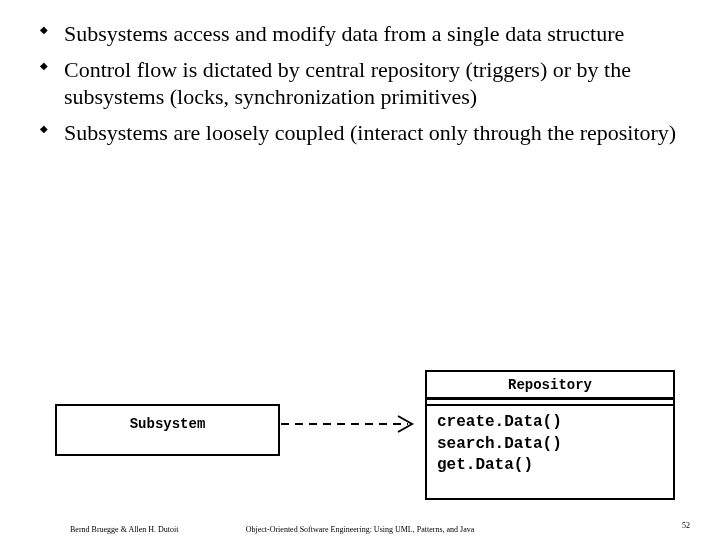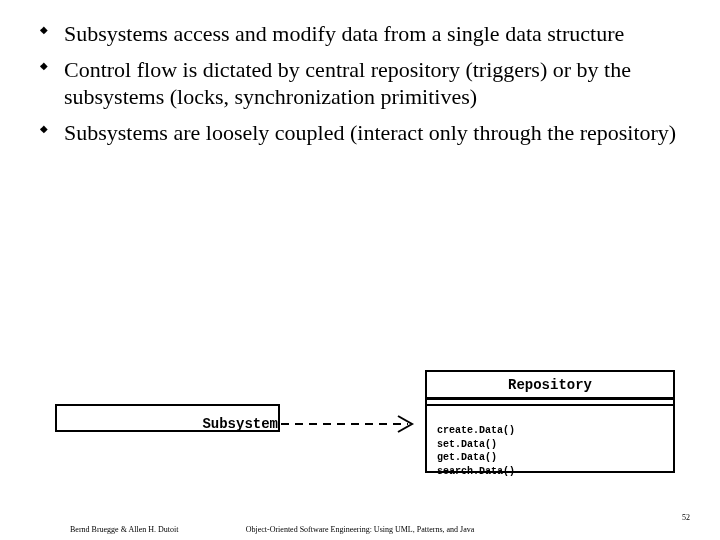--- a/index.html
+++ b/index.html
@@ -52,68 +52,67 @@
     border: 2px solid #000;
     background: #fff;
     font-family: "Courier New", Courier, monospace;
     font-weight: bold;
     font-size: 14px;
   }
   .subsystem-box {
     left: 55px;
     top: 54px;
     width: 225px;
-    height: 28px;
-    text-align: right;
+    height: 52px;
+    text-align: center;
     line-height: 36px;
   }
   .repo-outer {
     left: 425px;
     top: 20px;
     width: 250px;
-    height: 103px;
+    height: 130px;
   }
   .repo-header {
     border-bottom: 3px solid #000;
     text-align: center;
     padding: 5px 0 4px 0;
     font-family: "Courier New", Courier, monospace;
     font-weight: bold;
     font-size: 14px;
   }
   .repo-gap {
     border-bottom: 2px solid #000;
     height: 6px;
   }
   .repo-methods {
     padding: 6px 10px 6px 10px;
     font-family: "Courier New", Courier, monospace;
     font-weight: bold;
-    font-size: 10px;
+    font-size: 16px;
     line-height: 1.35;
-    margin-top: 12px;
   }
   svg.connector {
     position: absolute;
     left: 280px;
     top: 62px;
     width: 145px;
     height: 24px;
   }
   .footer {
     position: absolute;
     bottom: 6px;
     left: 0;
     width: 720px;
     font-size: 8px;
     font-family: "Times New Roman", serif;
   }
   .footer .left { position: absolute; left: 70px; bottom: 0; margin-top: 41px; }
   .footer .center { position: absolute; left: 0; right: 0; text-align: center; bottom: 0; }
-  .footer .right { position: absolute; right: 30px; bottom: 12px; }
+  .footer .right { position: absolute; right: 30px; bottom: 4px; }
 </style>
 </head>
 <body>
 
 <div class="slide">
   <ul class="bullets">
     <li>Subsystems access and modify data from a single data structure</li>
     <li>Control flow is dictated by central repository (triggers) or by the subsystems (locks, synchronization primitives)</li>
     <li>Subsystems are loosely coupled (interact only through the repository)</li>
   </ul>
@@ -125,23 +124,22 @@
   <svg class="connector" viewBox="0 0 145 24">
     <line x1="1" y1="12" x2="128" y2="12" stroke="#000" stroke-width="2" stroke-dasharray="8,6"></line>
     <polyline points="118,4 132,12 118,20" fill="none" stroke="#000" stroke-width="2"></polyline>
   </svg>
 
   <div class="box repo-outer">
     <div class="repo-header">Repository</div>
     <div class="repo-gap"></div>
     <div class="repo-methods">
       <div>create.Data()</div>
-      <div>set.Data()</div>
+      <div>search.Data()</div>
       <div>get.Data()</div>
-      <div>search.Data()</div>
     </div>
   </div>
 </div>
 
 <div class="footer">
   <span class="left">Bernd Bruegge &amp; Allen H. Dutoit</span>
   <span class="center">Object-Oriented Software Engineering: Using UML, Patterns, and Java</span>
   <span class="right">52</span>
 </div>
 

